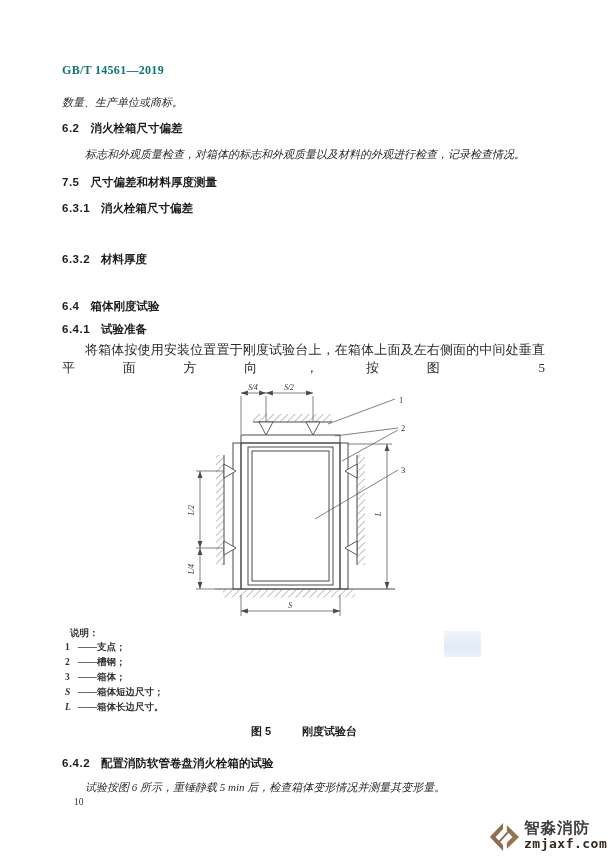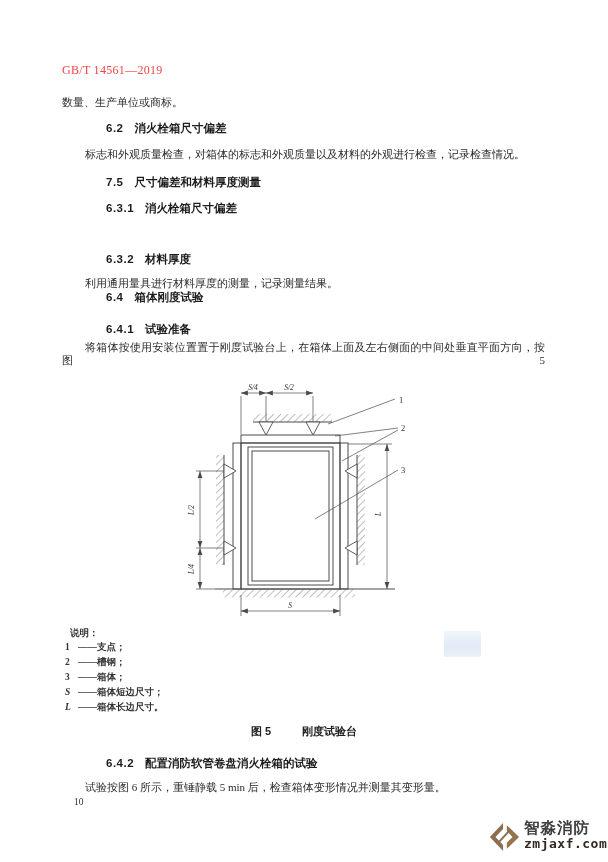--- a/index.html
+++ b/index.html
@@ -1,26 +1,26 @@
 <!DOCTYPE html>
 <html><head>
 <meta charset="utf-8">
 <style>
   html,body{margin:0;padding:0;background:#ffffff;}
   .page{
     position:relative;width:608px;height:862px;background:#fff;overflow:hidden;
     font-family:"Liberation Serif","DejaVu Serif",serif;color:#2a2a2a;
   }
   .abs{position:absolute;}
-  .bt{font-size:11px;line-height:13px;white-space:nowrap;}
-  .para{font-size:11px;line-height:13px;}
+  .bt{font-size:11px;line-height:13px;white-space:nowrap;font-style:italic;}
+  .para{font-size:13px;line-height:18px;}
   .hd{font-family:"Liberation Sans","DejaVu Sans",sans-serif;font-weight:bold;
       font-size:11.5px;color:#1d1d1d;white-space:nowrap;}
-  .hnum{margin-right:11px;letter-spacing:0.5px;margin-left:44px;}
-  .doc-header{font-size:12px;font-weight:400;letter-spacing:0.3px;color:#ef4444;}
+  .hnum{margin-right:11px;letter-spacing:0.5px;}
+  .doc-header{font-size:12px;font-weight:700;letter-spacing:0.3px;color:#0f766e;}
   .legend{font-size:9.5px;color:#333;font-weight:bold;}
   .legend .row{position:absolute;left:0;white-space:nowrap;}
   .lsym{display:inline-block;min-width:9px;margin-right:4px;}
   .lsym.it{font-style:italic;}
   .cap{font-family:"Liberation Sans","DejaVu Sans",sans-serif;font-weight:bold;
        font-size:11px;color:#1d1d1d;}
   .justline{text-align:justify;text-align-last:justify;}
   .pagenum{font-size:9.5px;color:#333;}
   .wm{background:linear-gradient(180deg,#ecf3fa 0%,#dbe7f3 60%,#e7eff8 100%);
       opacity:.85;border-radius:2px;}
@@ -50,23 +50,22 @@
 
   <div class="abs hd" style="left:62px;top:175px">
     <span class="hnum">7.5</span><span>尺寸偏差和材料厚度测量</span>
   </div>
   <div class="abs hd" style="left:62px;top:201px">
     <span class="hnum">6.3.1</span><span>消火栓箱尺寸偏差</span>
   </div>
   <div class="abs hd" style="left:62px;top:252px">
     <span class="hnum">6.3.2</span><span>材料厚度</span>
   </div>
-  <div class="abs bt" style="left:85px;top:277px">利用通用量具进行材料厚度的测量，记录测量结果。</div>
-
-  <div class="abs hd" style="left:62px;top:290px">
+
+  <div class="abs hd" style="left:62px;top:299px">
     <span class="hnum">6.4</span><span>箱体刚度试验</span>
   </div>
   <div class="abs hd" style="left:62px;top:322px">
     <span class="hnum">6.4.1</span><span>试验准备</span>
   </div>
   <div class="abs para justline" style="left:62px;top:341px;width:483px;text-indent:23px">将箱体按使用安装位置置于刚度试验台上，在箱体上面及左右侧面的中间处垂直平面方向，按图 5</div>
 
   <svg class="abs" style="left:185px;top:382px" width="245" height="245" viewBox="0 0 245 245">
     <defs>
       <pattern id="hat" width="5" height="5" patternUnits="userSpaceOnUse" patternTransform="rotate(45)">

